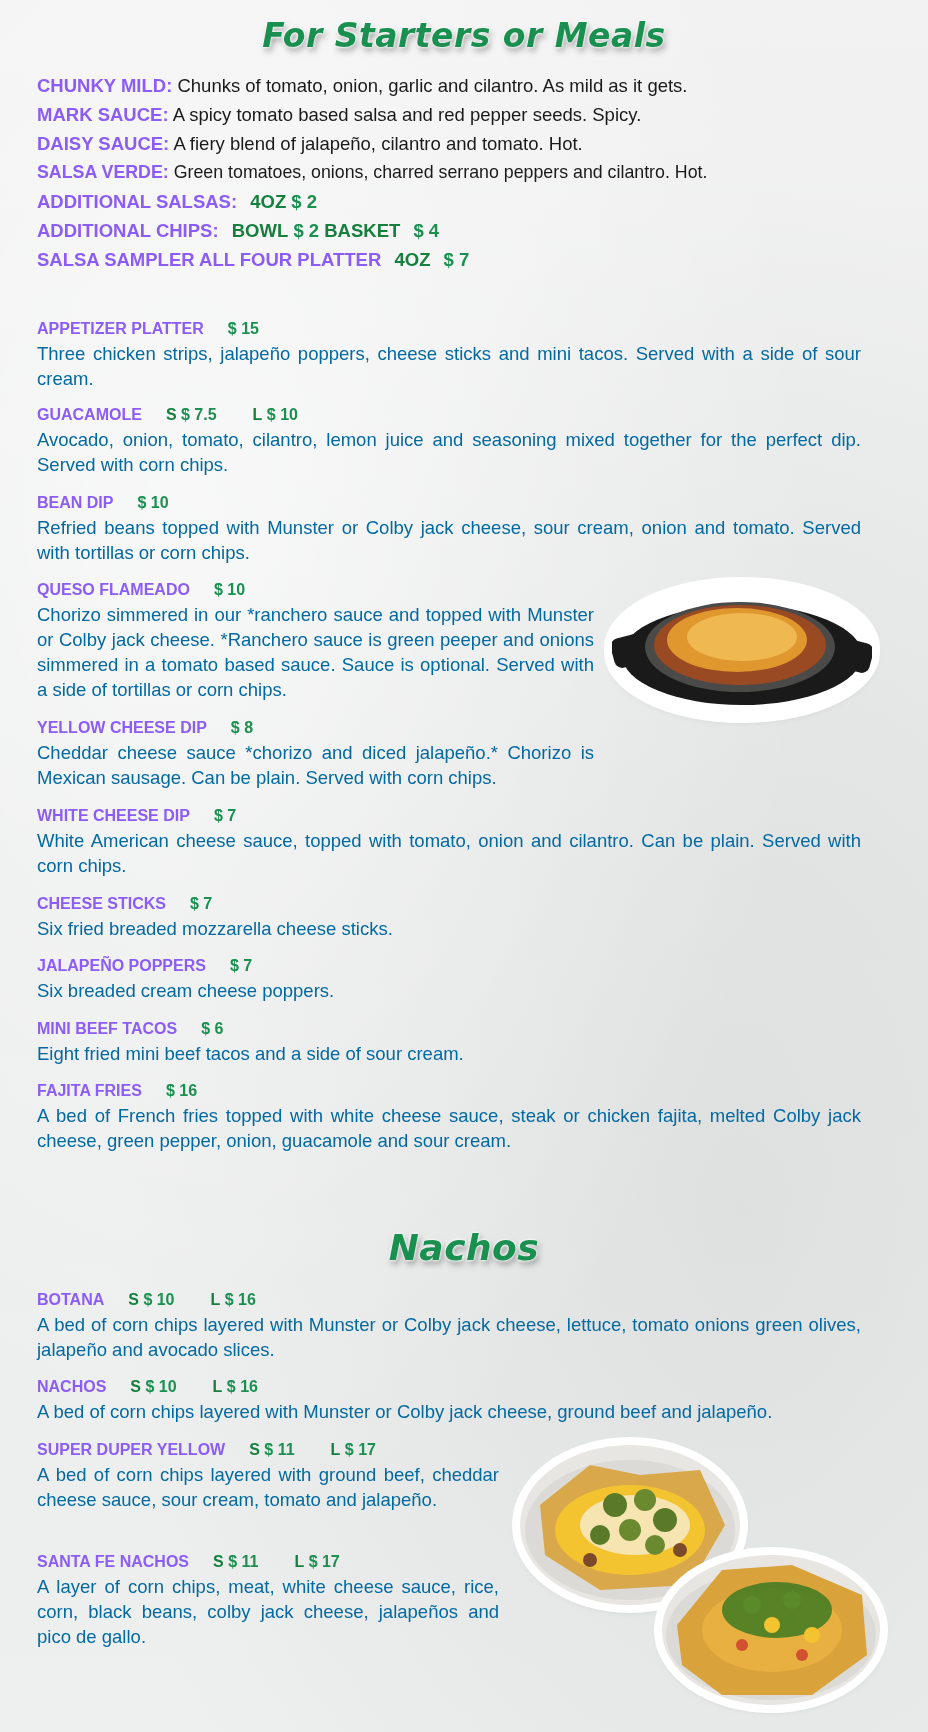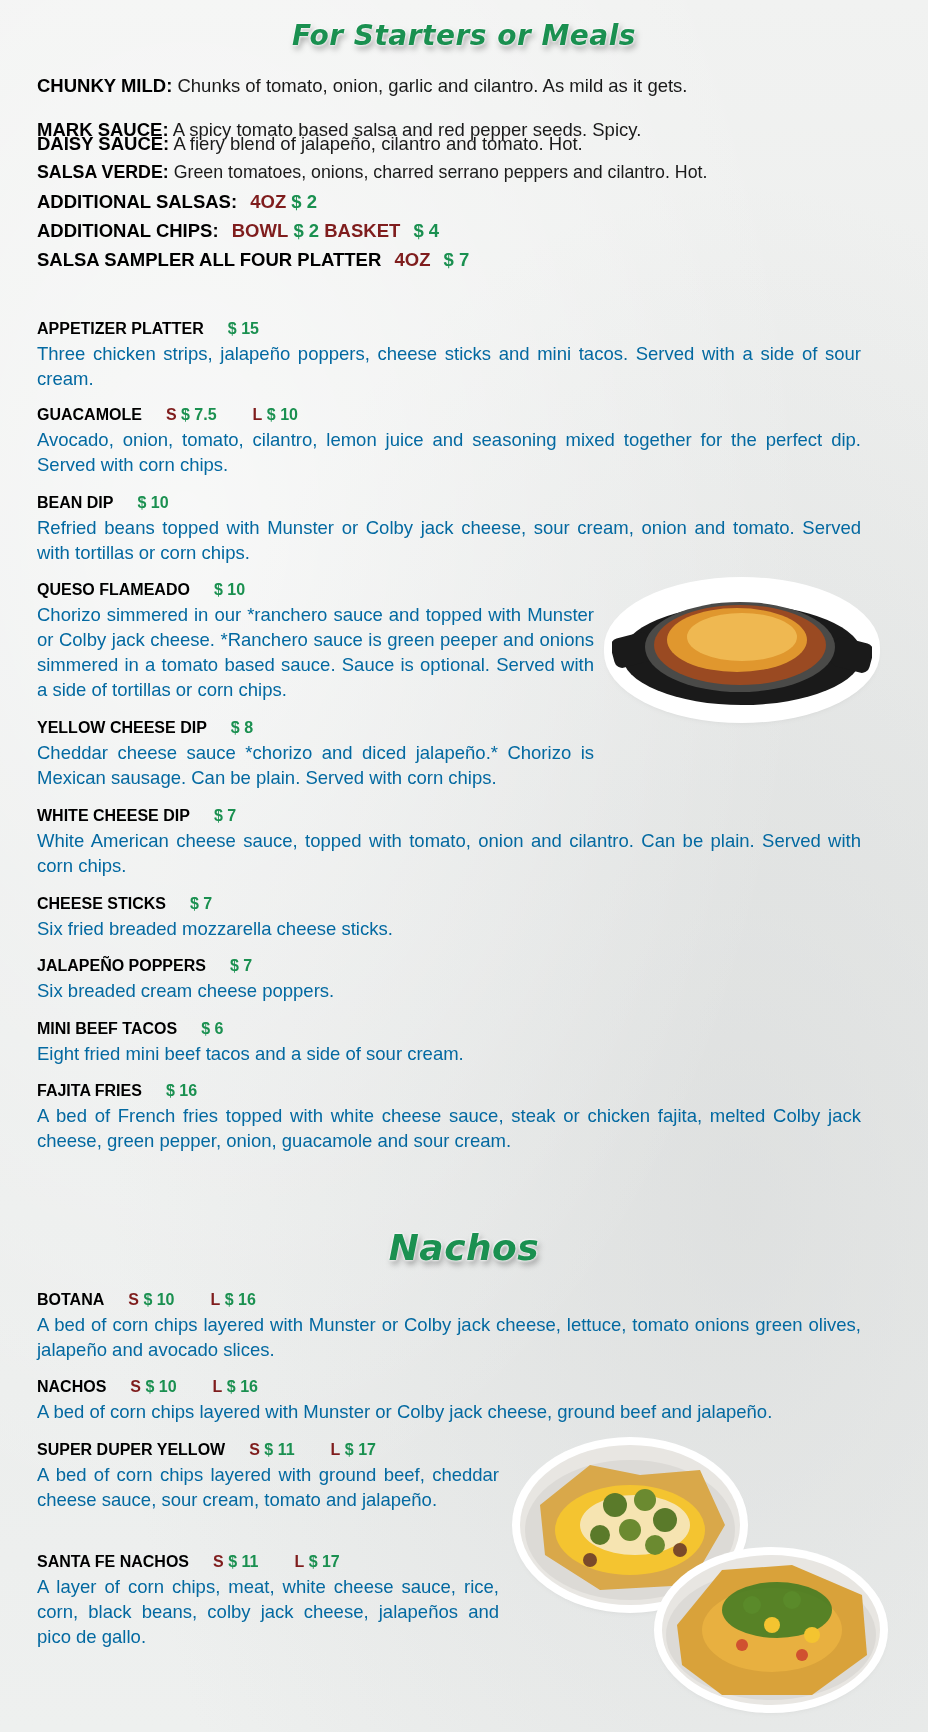--- a/index.html
+++ b/index.html
@@ -16,45 +16,45 @@
   .section-title {
     position: absolute; left: 0; width: 928px; text-align: center;
     font-family: "DejaVu Sans", sans-serif; font-weight: bold; font-style: italic;
     color: #1a9050;
     text-shadow: 0 0 3px #fff, 0 0 3px #fff, 2px 4px 6px rgba(0,0,0,0.35);
     letter-spacing: 0.5px;
   }
   .salsa-line {
     position: absolute; left: 37px; font-size: 18.5px; line-height: 29px; white-space: nowrap;
   }
-  .red { color: #000000; font-weight: bold; }
-  .blk { color: #7f1d1d; font-weight: bold; }
+  .red { color: #8b5cf6; font-weight: bold; }
+  .blk { color: #15803d; font-weight: bold; }
   .grn { color: #1a9050; font-weight: bold; }
   .item { position: absolute; left: 37px; }
   .item-head { font-size: 16px; line-height: 24px; white-space: nowrap; }
   .item-head span { margin-right: 0; }
   .gap { display: inline-block; width: 24px; }
   .gap-sm { display: inline-block; width: 8px; }
   .gap-lg { display: inline-block; width: 36px; }
   .desc { font-size: 18.5px; line-height: 25px; color: #0369a1; text-align: justify; }
   .photo {
     position: absolute; border-radius: 50%;
     box-shadow: 0 0 0 8px #fff, 0 3px 10px rgba(0,0,0,0.25);
   }
 </style>
 </head>
 <body>
 
-<div class="section-title" style="top:8px; font-size:28px; line-height:56px;">For Starters or Meals</div>
+<div class="section-title" style="top:8px; font-size:33px; line-height:56px;">For Starters or Meals</div>
 
 <div class="salsa-line" style="top:71px;">
   <span class="red">CHUNKY MILD:</span>
   <span>Chunks of tomato, onion, garlic and cilantro. As mild as it gets.</span>
 </div>
-<div class="salsa-line" style="top:115px;text-align:right;">
+<div class="salsa-line" style="top:100px;text-align:right;">
   <span class="red">MARK SAUCE:</span>
   <span>A spicy tomato based salsa and red pepper seeds. Spicy.</span>
 </div>
 <div class="salsa-line" style="top:129px;">
   <span class="red">DAISY SAUCE:</span>
   <span>A fiery blend of jalapeño, cilantro and tomato. Hot.</span>
 </div>
 <div class="salsa-line" style="top:158px; font-size:17.8px;">
   <span class="red">SALSA VERDE:</span>
   <span>Green tomatoes, onions, charred serrano peppers and cilantro. Hot.</span>

